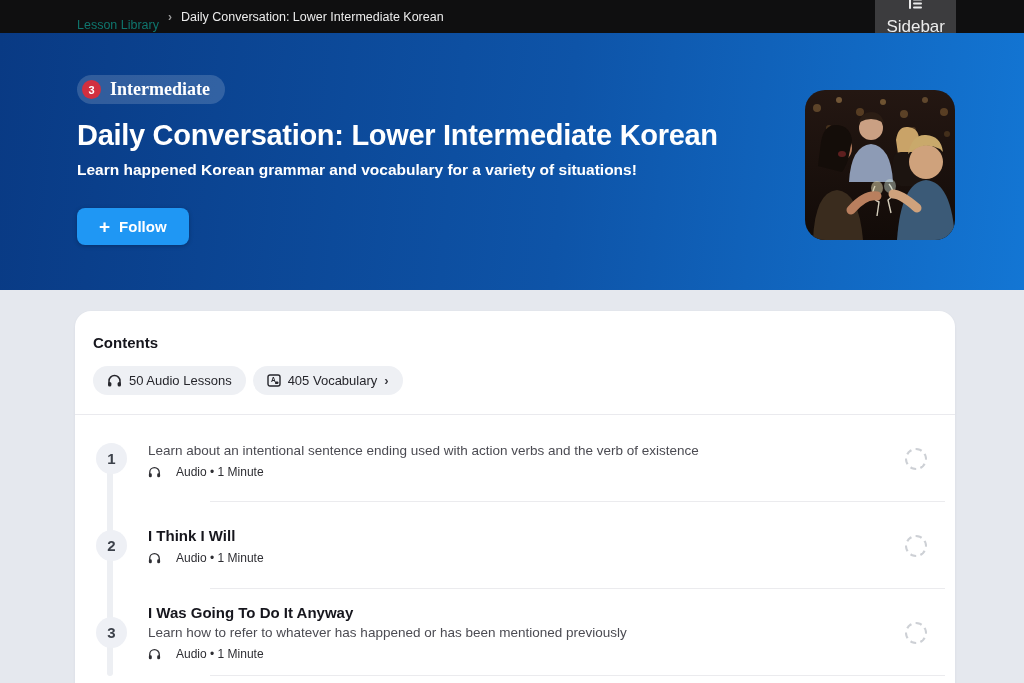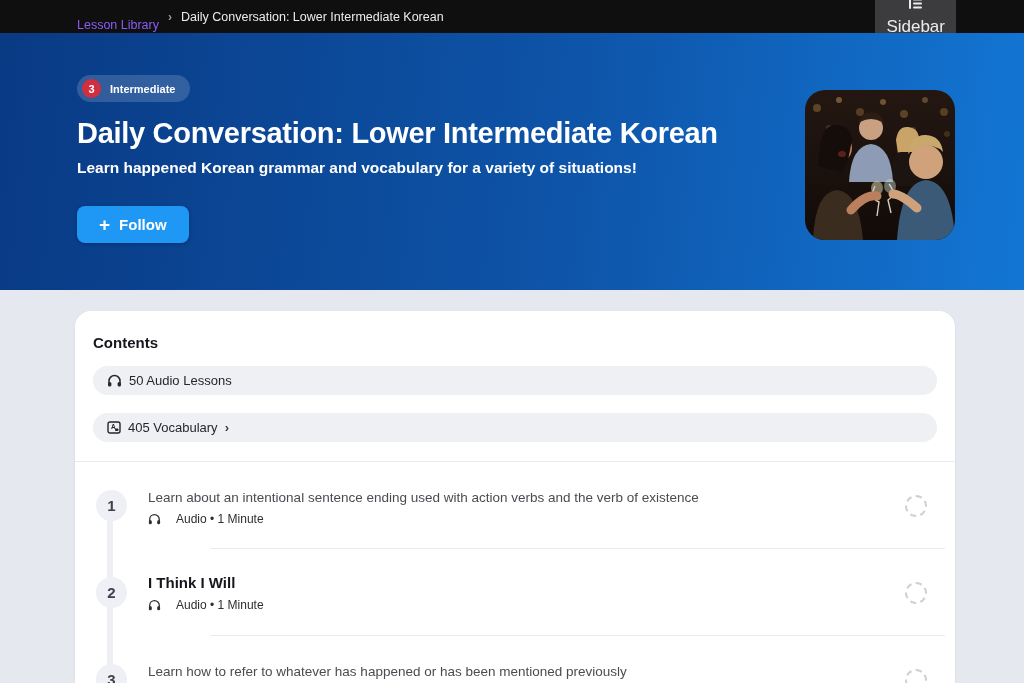--- a/index.html
+++ b/index.html
@@ -3,60 +3,60 @@
 <meta charset="utf-8">
 <style>
   * { margin:0; padding:0; box-sizing:border-box; }
   html,body { width:1024px; height:683px; overflow:hidden; background:#e5e8ee;
               font-family:"Liberation Sans", sans-serif; }
 
   
   .topbar { height:33px; background:#0f0f10; display:flex; align-items:center;
             padding:0 68px 0 77px; }
   .crumbs { display:flex; align-items:center; gap:9px; font-size:12.5px; }
-  .crumb-link { color:#8b5cf6; cursor:pointer;margin-top:16px; }
+  .crumb-link { color:#0f766e; cursor:pointer;margin-top:16px; }
   .crumb-sep { color:#9a9a9a; font-size:12px; font-weight:bold; }
   .crumb-cur { color:#ececec; }
   .sidebar-btn { margin-left:auto; background:#3c3c3e; color:#ececec; border:none;
                  border-radius:6px; font-size:17px; padding:5px 11px; display:flex;
                  align-items:center; gap:7px; cursor:pointer;
                  font-family:"Liberation Sans", sans-serif;flex-direction:column; }
   .sidebar-btn svg { display:block; }
 
   
   .hero { position:relative; height:257px;
           background:linear-gradient(96deg,#093a84 0%,#0e54a8 55%,#1376d4 100%);
           padding:42px 0 0 77px; color:#fff; }
   .level-badge { display:inline-flex; align-items:center; gap:9px;
                  background:rgba(255,255,255,0.16); border-radius:999px;
                  padding:4px 15px 4px 5px; }
   .level-num { width:19px; height:19px; border-radius:50%; background:#d12f3f;
                color:#fff; font-size:11px; font-weight:bold; display:flex;
                align-items:center; justify-content:center; }
-  .level-label { font-size:11px; color:#fff; font-weight:bold; }
+  .level-label { font-size:18px; color:#fff; font-weight:bold;font-family:Liberation Serif, serif; }
   .hero-title { margin-top:15px; font-size:29px; font-weight:bold;
                 letter-spacing:-0.3px; }
   .hero-sub { margin-top:9px; font-size:15.5px; font-weight:bold; }
   .follow-btn { margin-top:29px; background:#1f97f4; color:#fff; border:none;
                 border-radius:8px; padding:10px 22px; font-size:15px;
                 font-weight:bold; display:inline-flex; align-items:center; gap:9px;
                 cursor:pointer; font-family:"Liberation Sans", sans-serif;
                 box-shadow:0 1px 4px rgba(0,0,0,0.25); }
   .follow-plus { font-size:19px; font-weight:bold; line-height:14px; }
   .hero-img { position:absolute; top:57px; right:69px; width:150px; height:150px;
               border-radius:20px; overflow:hidden; }
   .hero-img svg { display:block; }
 
   
   .main { padding:21px 69px 0 75px; }
   .card { background:#fff; border-radius:16px 16px 0 0; min-height:420px;
           box-shadow:0 1px 3px rgba(30,40,80,0.06); }
   .card-head { padding:23px 18px 0 18px; border-bottom:1px solid #eaeaee; }
   .contents-h { font-size:15px; font-weight:bold; color:#16161d; }
-  .pills { display:flex; gap:18px; margin:15px 0 19px 0;flex-direction:column; }
+  .pills { display:flex; gap:7px; margin:15px 0 19px 0; }
   .pill { display:inline-flex; align-items:center; gap:7px; background:#eef0f4;
           border:none; border-radius:999px; padding:7px 14px; font-size:13px;
           color:#26262c; cursor:pointer; font-family:"Liberation Sans", sans-serif; }
   .pill-chev { font-weight:bold; color:#3a3a40; font-size:13px; }
 
   .lessons { position:relative; }
   .timeline { position:absolute; left:32px; top:46px; bottom:0; width:6px;
               background:#edeff3; border-radius:3px; }
   .row { position:relative; display:flex; align-items:center;
          padding:12px 20px 12px 0; min-height:87px; }
@@ -236,20 +236,21 @@
           </div>
         </div>
         <div class="progress-circle"></div>
       </div>
 
       <div class="row">
         <div class="numcol">
           <div class="numcircle">3</div>
         </div>
         <div class="rowbody">
+          <div class="lesson-title">I Was Going To Do It Anyway</div>
           <div class="lesson-desc">Learn how to refer to whatever has happened or has been mentioned previously</div>
           <div class="lesson-meta">
             <span class="icon">
               <svg width="13" height="12" viewBox="0 0 15 13">
                 <path d="M2 9 v-2 a5.5 5.5 0 0 1 11 0 v2" stroke="#2e2e33" stroke-width="1.5" fill="none" stroke-linecap="round"></path>
                 <rect x="1" y="8" width="3.4" height="4.6" rx="1.6" fill="#2e2e33"></rect>
                 <rect x="10.6" y="8" width="3.4" height="4.6" rx="1.6" fill="#2e2e33"></rect>
               </svg>
             </span>
             <span>Audio • 1 Minute</span>

